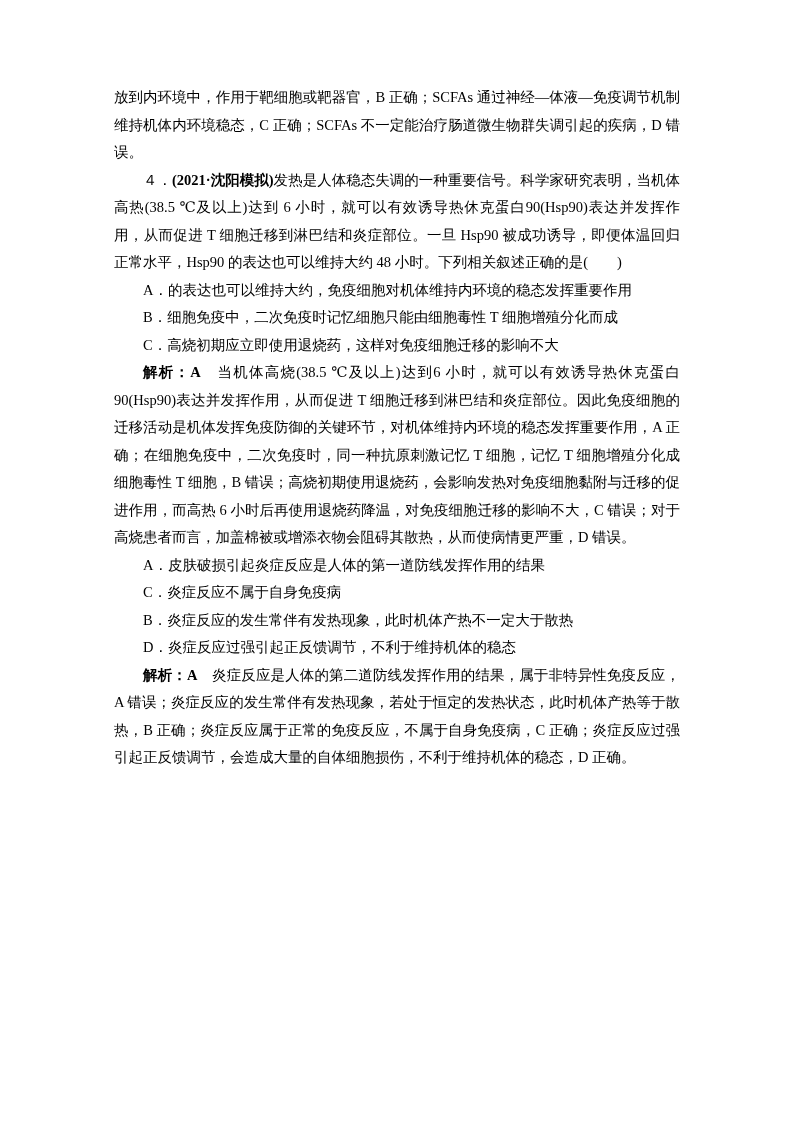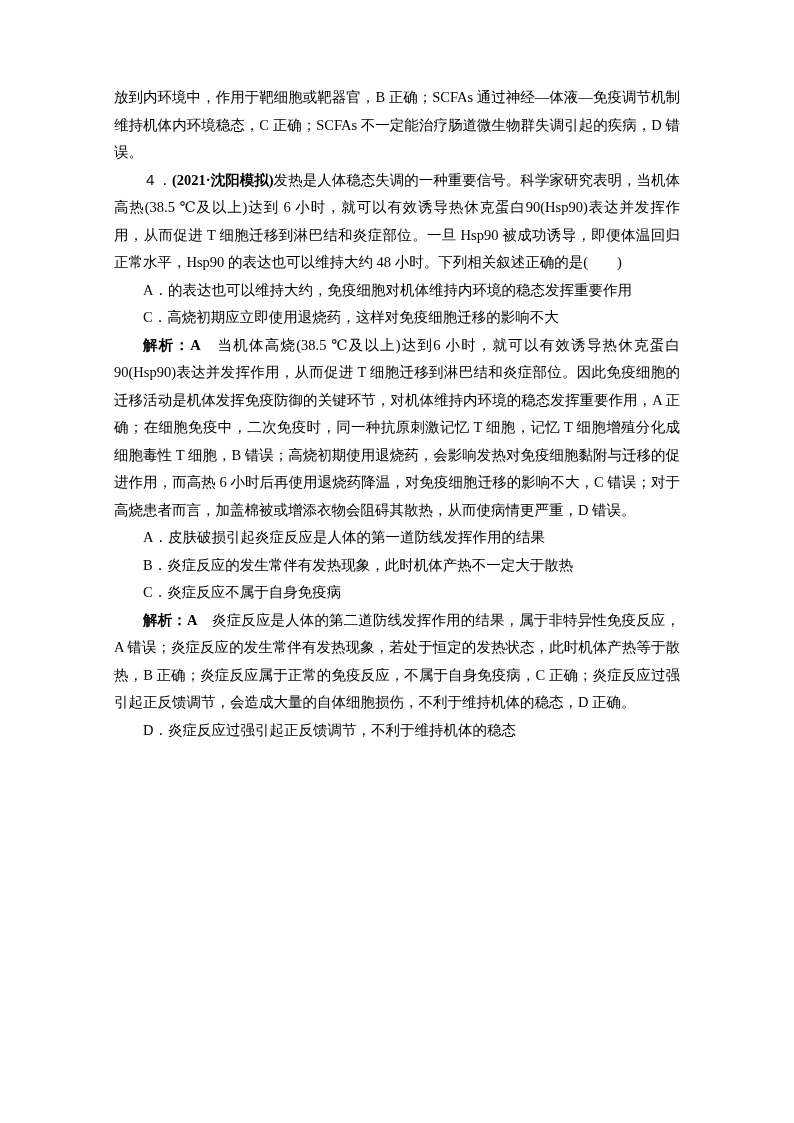--- a/index.html
+++ b/index.html
@@ -38,27 +38,28 @@
 <body>
 
 <div class="page">
   <div class="content">
 
     <p class="para"><span>放到内环境中，作用于靶细胞或靶器官，B 正确；SCFAs 通过神经—体液—免疫调节机制维持机体内环境稳态，C 正确；SCFAs 不一定能治疗肠道微生物群失调引起的疾病，D 错误。</span></p>
 
     <p class="para indent"><span>４．</span><span class="bold">(2021·沈阳模拟)</span><span>发热是人体稳态失调的一种重要信号。科学家研究表明，当机体高热(38.5 ℃及以上)达到 6 小时，就可以有效诱导热休克蛋白90(Hsp90)表达并发挥作用，从而促进 T 细胞迁移到淋巴结和炎症部位。一旦 Hsp90 被成功诱导，即便体温回归正常水平，Hsp90 的表达也可以维持大约 48 小时。下列相关叙述正确的是(　　)</span></p>
 
     <p class="para indent"><span>A．的表达也可以维持大约，免疫细胞对机体维持内环境的稳态发挥重要作用</span></p>
+    <p class="para indent"><span>B．细胞免疫中，二次免疫时记忆细胞只能由细胞毒性 T 细胞增殖分化而成</span></p>
     <p class="para indent"><span>C．高烧初期应立即使用退烧药，这样对免疫细胞迁移的影响不大</span></p>
 
     <p class="para indent"><span class="bold">解析：A</span><span>　当机体高烧(38.5 ℃及以上)达到6 小时，就可以有效诱导热休克蛋白90(Hsp90)表达并发挥作用，从而促进 T 细胞迁移到淋巴结和炎症部位。因此免疫细胞的迁移活动是机体发挥免疫防御的关键环节，对机体维持内环境的稳态发挥重要作用，A 正确；在细胞免疫中，二次免疫时，同一种抗原刺激记忆 T 细胞，记忆 T 细胞增殖分化成细胞毒性 T 细胞，B 错误；高烧初期使用退烧药，会影响发热对免疫细胞黏附与迁移的促进作用，而高热 6 小时后再使用退烧药降温，对免疫细胞迁移的影响不大，C 错误；对于高烧患者而言，加盖棉被或增添衣物会阻碍其散热，从而使病情更严重，D 错误。</span></p>
 
 
     <p class="para indent"><span>A．皮肤破损引起炎症反应是人体的第一道防线发挥作用的结果</span></p>
+    <p class="para indent"><span>C．炎症反应不属于自身免疫病</span></p>
     <p class="para indent"><span>B．炎症反应的发生常伴有发热现象，此时机体产热不一定大于散热</span></p>
-    <p class="para indent"><span>C．炎症反应不属于自身免疫病</span></p>
+    <p class="para indent"><span>D．炎症反应过强引起正反馈调节，不利于维持机体的稳态</span></p>
+
     <p class="para indent"><span class="bold">解析：A</span><span>　炎症反应是人体的第二道防线发挥作用的结果，属于非特异性免疫反应，A 错误；炎症反应的发生常伴有发热现象，若处于恒定的发热状态，此时机体产热等于散热，B 正确；炎症反应属于正常的免疫反应，不属于自身免疫病，C 正确；炎症反应过强引起正反馈调节，会造成大量的自体细胞损伤，不利于维持机体的稳态，D 正确。</span></p>
-
-    <p class="para indent"><span>D．炎症反应过强引起正反馈调节，不利于维持机体的稳态</span></p>
 
 
   </div>
 </div>
 
 </body></html>

